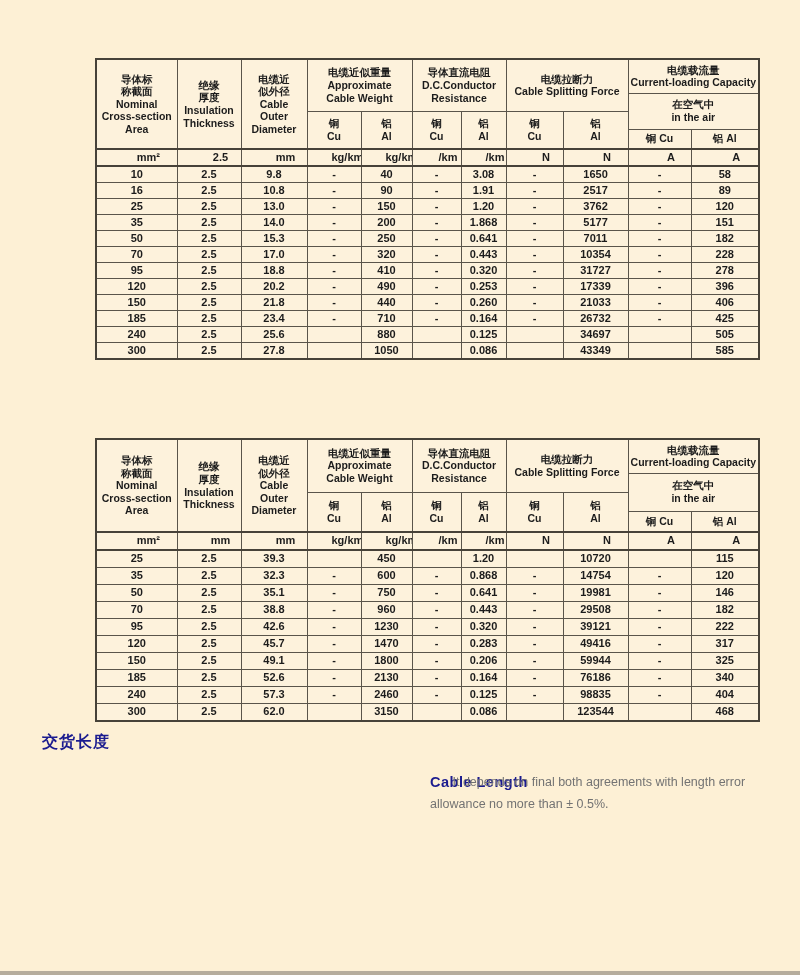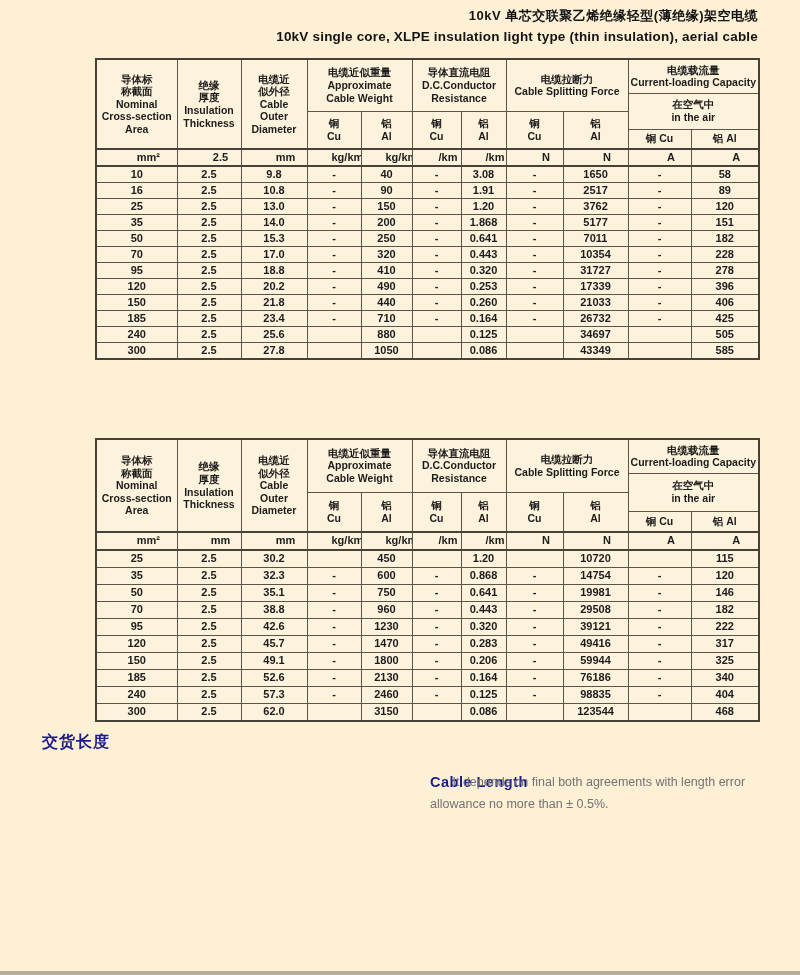--- a/index.html
+++ b/index.html
@@ -43,24 +43,20 @@
   .note-en-title { position:absolute; left:430px; top:747px; color:#1b1b8f; font-size:14.5px; font-weight:bold; letter-spacing:0.5px;margin-top:27px; }
   .note-en-body  { position:absolute; left:430px; top:772px; width:362px; font-size:12.5px; color:#737373; line-height:1.75; text-indent:1.8em; }
 
   .bottom-edge { position:absolute; left:0; bottom:0; width:100%; height:4px; background:#b6ad9d; }
 </style>
 </head>
 <body>
 
 <div id="page">
 
-  <div class="titles" id="title1">
-    <div class="title-zh">10kV 单芯交联聚乙烯绝缘轻型(薄绝缘)架空电缆</div>
-    <div class="title-en">10kV  single core, XLPE insulation light type (thin insulation), aerial cable</div>
-  </div>
 
   <table class="spec" id="table1">
     <colgroup>
       <col style="width:81px">
         <col style="width:64px">
         <col style="width:66px">
       <col style="width:54px">
         <col style="width:51px">
         <col style="width:49px">
       <col style="width:45px">
@@ -371,21 +367,21 @@
           <td>N</td>
           <td>N</td>
           <td>A</td>
           <td>A</td>
         </tr>
     </tbody>
     <tbody>
         <tr>
           <td>25</td>
           <td>2.5</td>
-          <td>30.2</td>
+          <td>39.3</td>
           <td></td>
           <td>450</td>
           <td></td>
           <td>1.20</td>
           <td></td>
           <td>10720</td>
           <td></td>
           <td>115</td>
         </tr>
         <tr>

